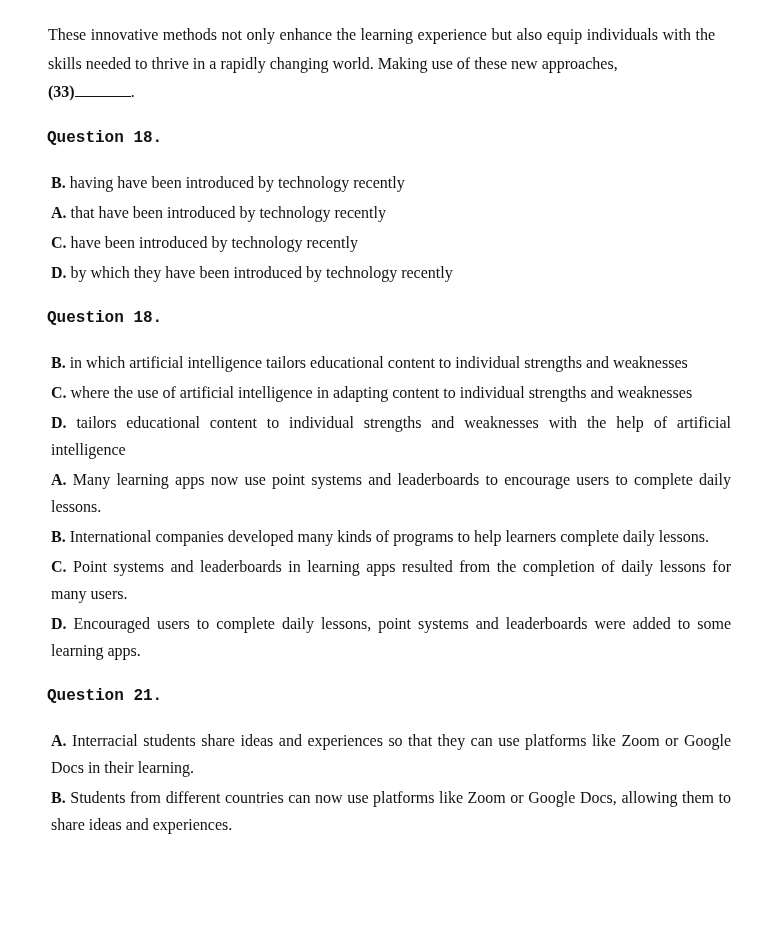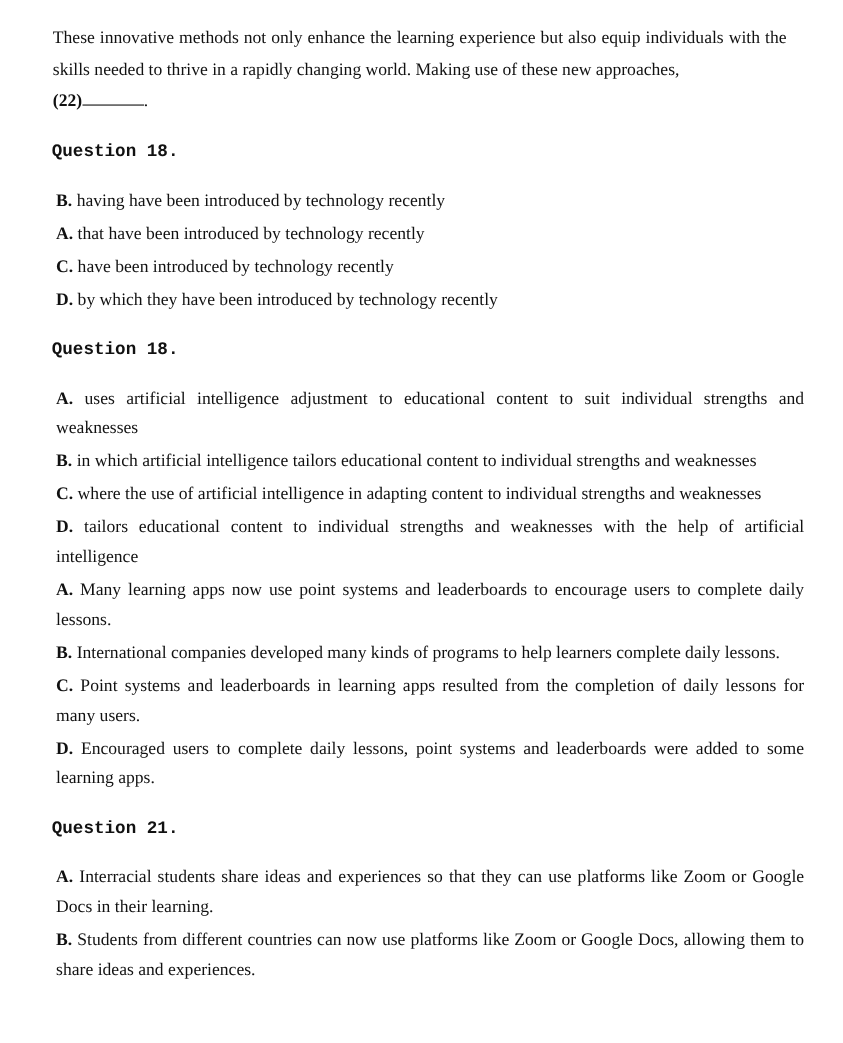--- a/index.html
+++ b/index.html
@@ -14,31 +14,30 @@
   .opt { margin: 0 0 0 19px; line-height: 27px; text-align: justify; padding: 1.5px 0; }
   .opt b { font-weight: bold; }
   .blank { display: inline-block; width: 56px; border-bottom: 1px solid #111; height: 14px; vertical-align: baseline; }
 </style>
 </head>
 <body>
 
 <div class="page">
   <p class="para">
     <span>These innovative methods not only enhance the learning experience but also equip individuals with the skills needed to thrive in a rapidly changing world. Making use of these new approaches,</span><br>
-    <b>(22)</b><span class="blank"></span><span>.</span>
+    <b>(33)</b><span class="blank"></span><span>.</span>
   </p>
 
   <div id="questions">
       <p class="qhead">Question 18.</p>
       <p class="opt"><b>B.</b> <span>having have been introduced by technology recently</span></p>
       <p class="opt"><b>A.</b> <span>that have been introduced by technology recently</span></p>
       <p class="opt"><b>C.</b> <span>have been introduced by technology recently</span></p>
       <p class="opt"><b>D.</b> <span>by which they have been introduced by technology recently</span></p>
       <p class="qhead">Question 18.</p>
-      <p class="opt"><b>A.</b> <span>uses artificial intelligence adjustment to educational content to suit individual strengths and weaknesses</span></p>
       <p class="opt"><b>B.</b> <span>in which artificial intelligence tailors educational content to individual strengths and weaknesses</span></p>
       <p class="opt"><b>C.</b> <span>where the use of artificial intelligence in adapting content to individual strengths and weaknesses</span></p>
       <p class="opt"><b>D.</b> <span>tailors educational content to individual strengths and weaknesses with the help of artificial intelligence</span></p>
       <p class="opt"><b>A.</b> <span>Many learning apps now use point systems and leaderboards to encourage users to complete daily lessons.</span></p>
       <p class="opt"><b>B.</b> <span>International companies developed many kinds of programs to help learners complete daily lessons.</span></p>
       <p class="opt"><b>C.</b> <span>Point systems and leaderboards in learning apps resulted from the completion of daily lessons for many users.</span></p>
       <p class="opt"><b>D.</b> <span>Encouraged users to complete daily lessons, point systems and leaderboards were added to some learning apps.</span></p>
       <p class="qhead">Question 21.</p>
       <p class="opt"><b>A.</b> <span>Interracial students share ideas and experiences so that they can use platforms like Zoom or Google Docs in their learning.</span></p>
       <p class="opt"><b>B.</b> <span>Students from different countries can now use platforms like Zoom or Google Docs, allowing them to share ideas and experiences.</span></p>

